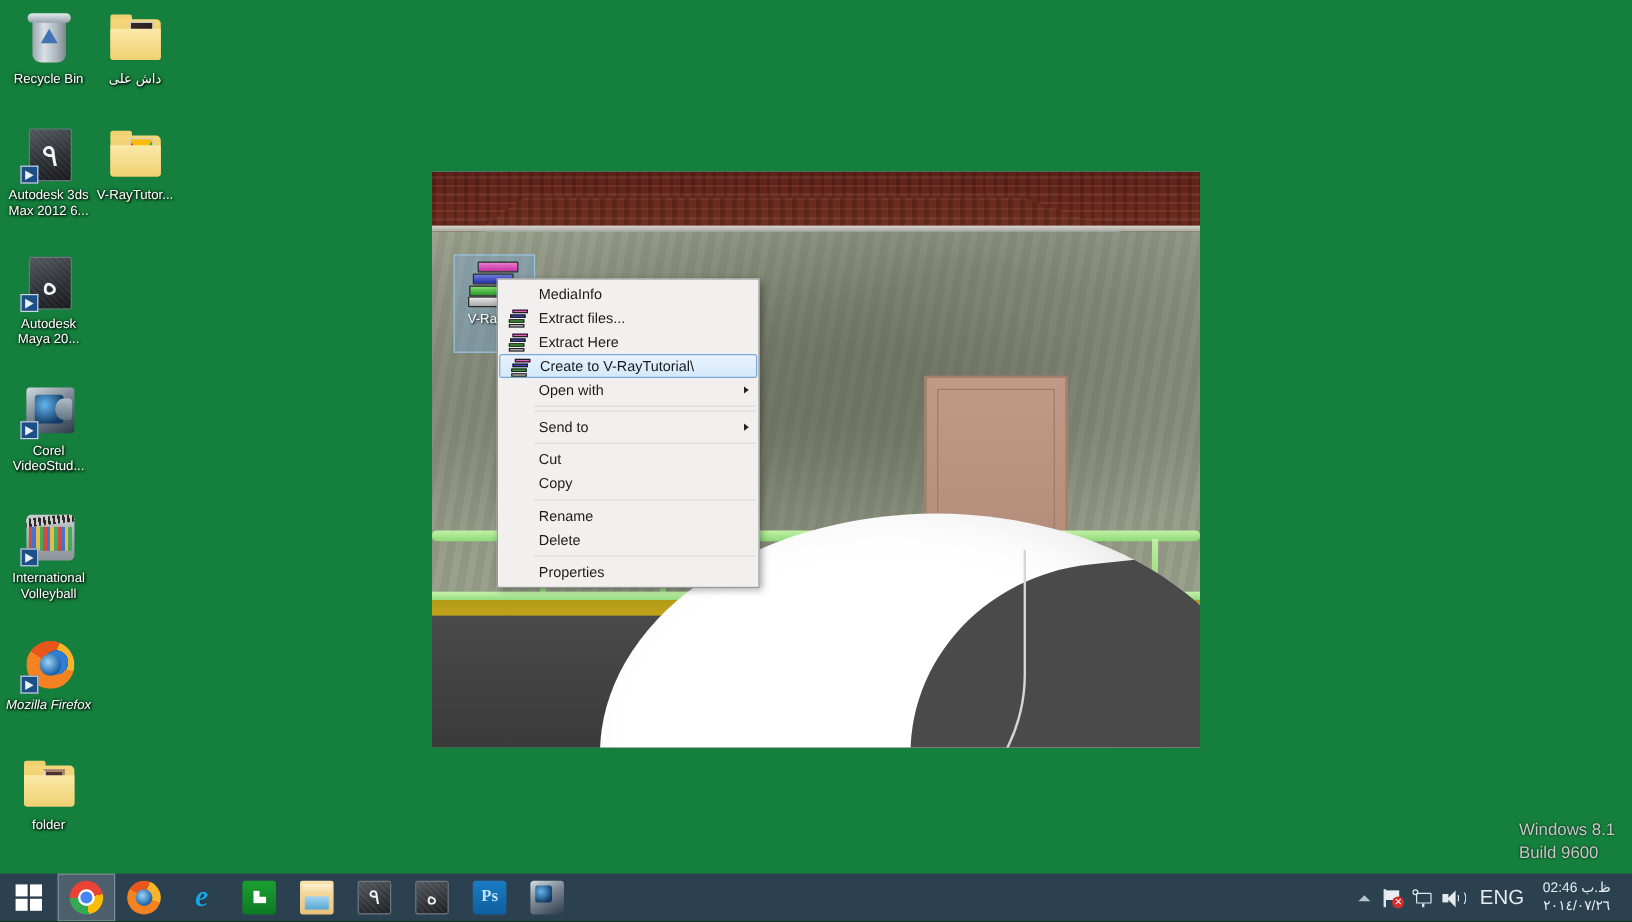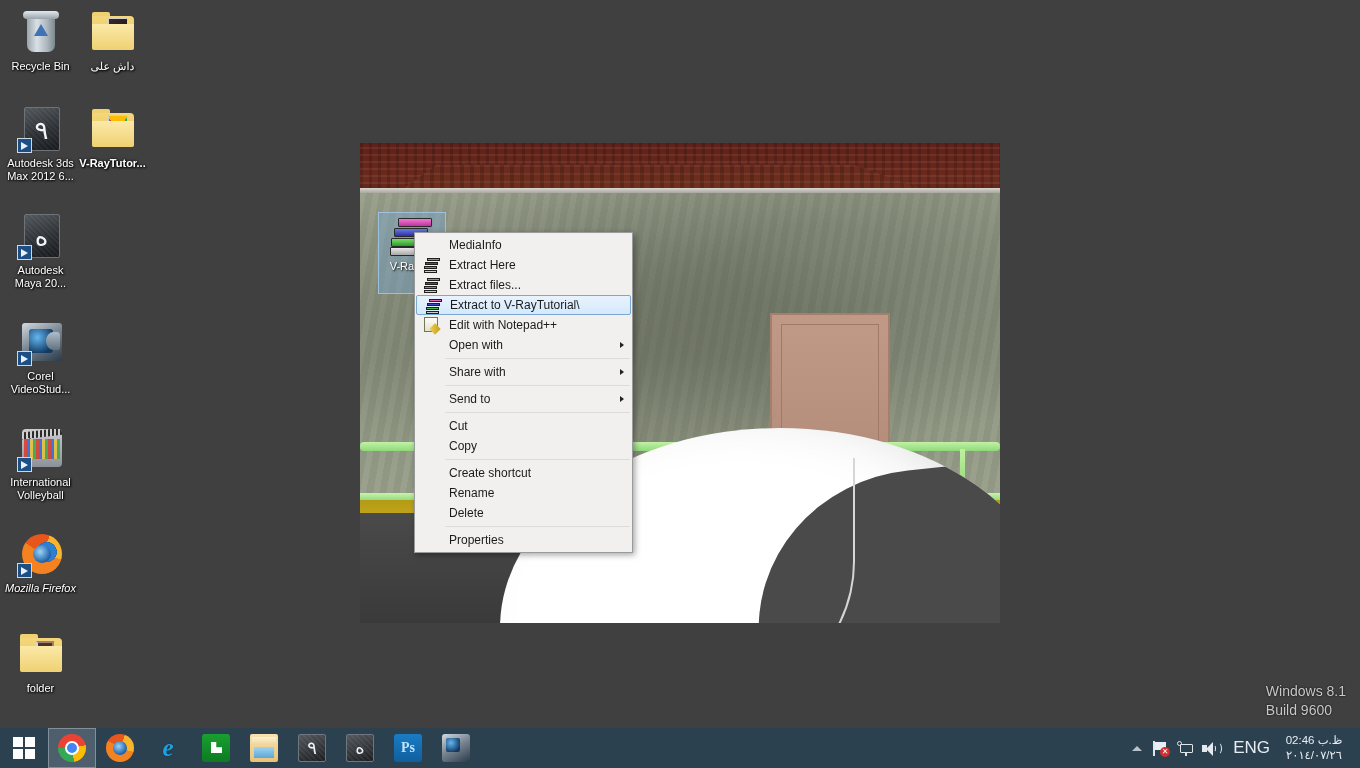--- a/index.html
+++ b/index.html
@@ -5,21 +5,21 @@
   * { box-sizing: border-box; margin: 0; padding: 0; }
   html, body {
     width: 1360px; height: 768px;
     overflow: hidden;
     background: #000;
     font-family: "Liberation Sans", sans-serif;
   }
   #desktop {
     position: relative;
     width: 1360px; height: 768px;
-    background: #404040;
+    background: #15803d;
     overflow: hidden;
   }
 
   
   .icon-grid { position: absolute; top: 0; left: 0; }
   .desk-icon {
     position: absolute;
     width: 75px;
     text-align: center;
     cursor: default;
@@ -626,21 +626,21 @@
     </div>
 
     <div class="desk-icon" style="left:3px; top:105px;">
       <div class="glyph">
         <div class="tile">٩</div>
         <div class="shortcut-arrow"></div>
       </div>
       <div class="label">Autodesk 3ds Max 2012 6...</div>
     </div>
 
-    <div class="desk-icon" style="left:75px; top:105px;font-weight:bold;">
+    <div class="desk-icon" style="left:75px; top:105px;">
       <div class="glyph">
         <div class="folder">
             <div class="tab"></div>
             <div class="back"></div>
             <div class="doc chrome"></div>
             <div class="front"></div>
           </div>
       </div>
       <div class="label">V-RayTutor...</div>
     </div>
@@ -739,81 +739,70 @@
       <span>MediaInfo</span>
     </div>
 
     <div class="menu-item">
       <span class="mi-icon mi-rar">
         <span class="bk k1"></span>
           <span class="bk k2"></span>
           <span class="bk k3"></span>
           <span class="bk k4"></span>
       </span>
-      <span>Extract Here</span>
+      <span>Extract files...</span>
     </div>
 
     <div class="menu-item">
       <span class="mi-icon mi-rar">
         <span class="bk k1"></span>
           <span class="bk k2"></span>
           <span class="bk k3"></span>
           <span class="bk k4"></span>
       </span>
-      <span>Extract files...</span>
+      <span>Extract Here</span>
     </div>
 
     <div class="menu-item selected">
       <span class="mi-icon mi-rar">
         <span class="bk k1"></span>
           <span class="bk k2"></span>
           <span class="bk k3"></span>
           <span class="bk k4"></span>
       </span>
-      <span>Extract to V-RayTutorial\</span>
-    </div>
-
-    <div class="menu-item">
-      <span class="mi-npp"></span>
-      <span>Edit with Notepad++</span>
-    </div>
+      <span>Create to V-RayTutorial\</span>
+    </div>
+
 
     <div class="menu-item">
       <span>Open with</span>
       <span class="submenu-arrow"></span>
     </div>
 
     <div class="menu-sep"></div>
 
-    <div class="menu-item">
-      <span>Share with</span>
-      <span class="submenu-arrow"></span>
-    </div>
 
     <div class="menu-sep"></div>
 
     <div class="menu-item">
       <span>Send to</span>
       <span class="submenu-arrow"></span>
     </div>
 
     <div class="menu-sep"></div>
 
     <div class="menu-item">
       <span>Cut</span>
     </div>
     <div class="menu-item">
       <span>Copy</span>
     </div>
 
     <div class="menu-sep"></div>
 
-    <div class="menu-item">
-      <span>Create shortcut</span>
-    </div>
     <div class="menu-item">
       <span>Rename</span>
     </div>
     <div class="menu-item">
       <span>Delete</span>
     </div>
 
     <div class="menu-sep"></div>
 
     <div class="menu-item">

